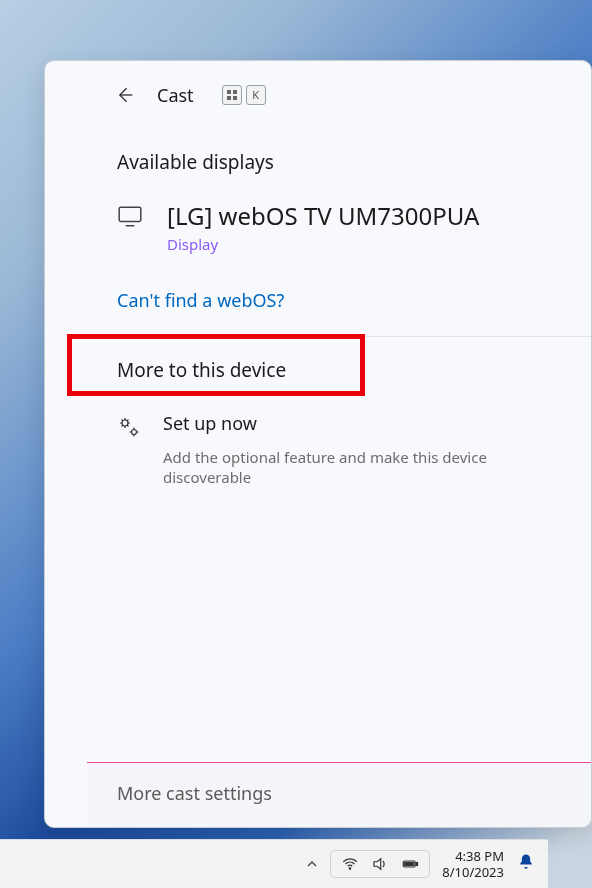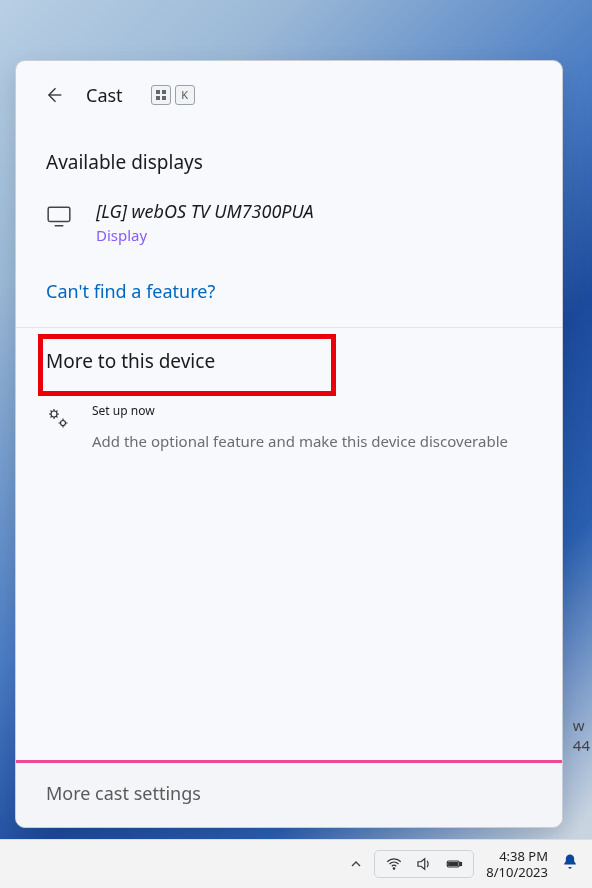--- a/index.html
+++ b/index.html
@@ -5,28 +5,29 @@
   * { box-sizing: border-box; margin: 0; padding: 0; }
   html, body { width: 592px; height: 888px; overflow: hidden; }
   body {
     font-family: "Segoe UI", system-ui, sans-serif;
     background: linear-gradient(135deg, #b8cfe4 0%, #9ab8d6 20%, #4a7cc4 45%, #1c4a9c 60%, #2a5fb0 75%, #c8d4e0 95%);
     position: relative;
     color: #1b1b1b;
   }
   .panel {
     position: absolute;
-    left: 15px; top: 60px;
+    left: 44px; top: 60px;
     width: 548px; height: 768px;
     background: #f7f9fc;
     border: 1px solid #c9ced6;
     border-radius: 10px;
     box-shadow: 0 8px 24px rgba(0,0,0,0.12);
     display: flex;
     flex-direction: column;
+    padding-left: 42px;
   }
   .header {
     display: flex;
     align-items: center;
     padding: 22px 26px 16px 26px;
     gap: 22px;
   }
   .back-btn { width: 22px; height: 22px; display:flex; align-items:center; justify-content:center; cursor:pointer; }
   .title { font-size: 18px; font-weight: 400; }
   .keycaps { display:flex; gap:4px; margin-left:6px; }
@@ -41,55 +42,55 @@
   .keycap svg { width:10px; height:10px; display:block; margin:4px auto; }
   .section-title {
     font-size: 19px; font-weight: 400;
     padding: 26px 30px 14px 30px;
   }
   .device-row {
     display:flex; align-items:flex-start;
     padding: 10px 30px 18px 30px; gap: 22px; cursor:pointer;
   }
   .device-icon { width:28px; flex:none; margin-top:4px; }
-  .device-name { font-size: 18px; font-style: italic; }
+  .device-name { font-size: 24px; }
   .device-sub  { font-size: 15px; color:#8b5cf6; margin-top:2px; }
   .help-link-wrap {
     padding: 16px 30px 24px 30px;
     border-bottom: 1px solid #e2e4e8;
     position: relative;
   }
   .help-link { font-size: 18px; color:#0067c0; cursor:pointer; }
   .highlight-box {
     position:absolute; left:22px; top:273px;
     width:298px; height:62px;
     border:5px solid #e9000b; pointer-events:none;
   }
   .setup-row {
     display:flex; align-items:flex-start;
     padding: 14px 30px 20px 30px; gap:18px; cursor:pointer;
   }
   .gear-icon { width:28px; flex:none; margin-top:4px; }
-  .setup-title { font-size: 12px; }
+  .setup-title { font-size: 18px; }
   .setup-sub { font-size: 15px; color:#6d6d6d; margin-top:12px; line-height:1.35; }
   .spacer { flex:1; }
   .footer {
-    border-top:3px solid #ec4899;
+    border-top:1px solid #ec4899;
     padding: 18px 30px 22px 30px;
     font-size: 18px; color:#5a5a5a; cursor:pointer;
     background:#f3f5f8;
     border-radius:0 0 10px 10px;
   }
   .bg-text {
     position:absolute; right:2px; top:716px;
     font-size:15px; color:#444; text-align:left; line-height:1.3;
   }
 
   .taskbar {
-    position:absolute; left:0; bottom:0; width:592px; height:49px;
+    position:absolute; left:0; bottom:0; width:548px; height:49px;
     background:#f3f3f3; border-top:1px solid #dcdde0;
     display:flex; align-items:center; justify-content:flex-end;
     gap:6px; padding-right:10px;
   }
   .tray-chevron { width:24px; text-align:center; cursor:pointer; color:#444; font-size:14px; }
   .tray-group {
     display:flex; align-items:center; gap:12px;
     border:1px solid #d0d2d6; border-radius:5px;
     padding:4px 10px; cursor:pointer; background:#f2f3f4;
   }
@@ -137,21 +138,21 @@
         <path d="M8 21 H16"></path>
       </svg>
     </div>
     <div>
       <div class="device-name">[LG] webOS TV UM7300PUA</div>
       <div class="device-sub">Display</div>
     </div>
   </div>
 
   <div class="help-link-wrap">
-    <span class="help-link">Can't find a feature?</span>
+    <span class="help-link">Can't find a webOS?</span>
   </div>
 
   <div class="section-title" style="padding-top:20px;">More to this device</div>
 
   <div class="setup-row">
     <div class="gear-icon">
       <svg viewBox="0 0 24 24" width="24" height="24" fill="none" stroke="#333" stroke-width="1.2">
         <circle cx="8" cy="8" r="3"></circle>
         <path d="M8 3v2M8 11v2M3 8h2M11 8h2M4.5 4.5l1.4 1.4M10.1 10.1l1.4 1.4M4.5 11.5l1.4-1.4M10.1 5.9l1.4-1.4"></path>
         <circle cx="17" cy="17" r="2.5"></circle>

